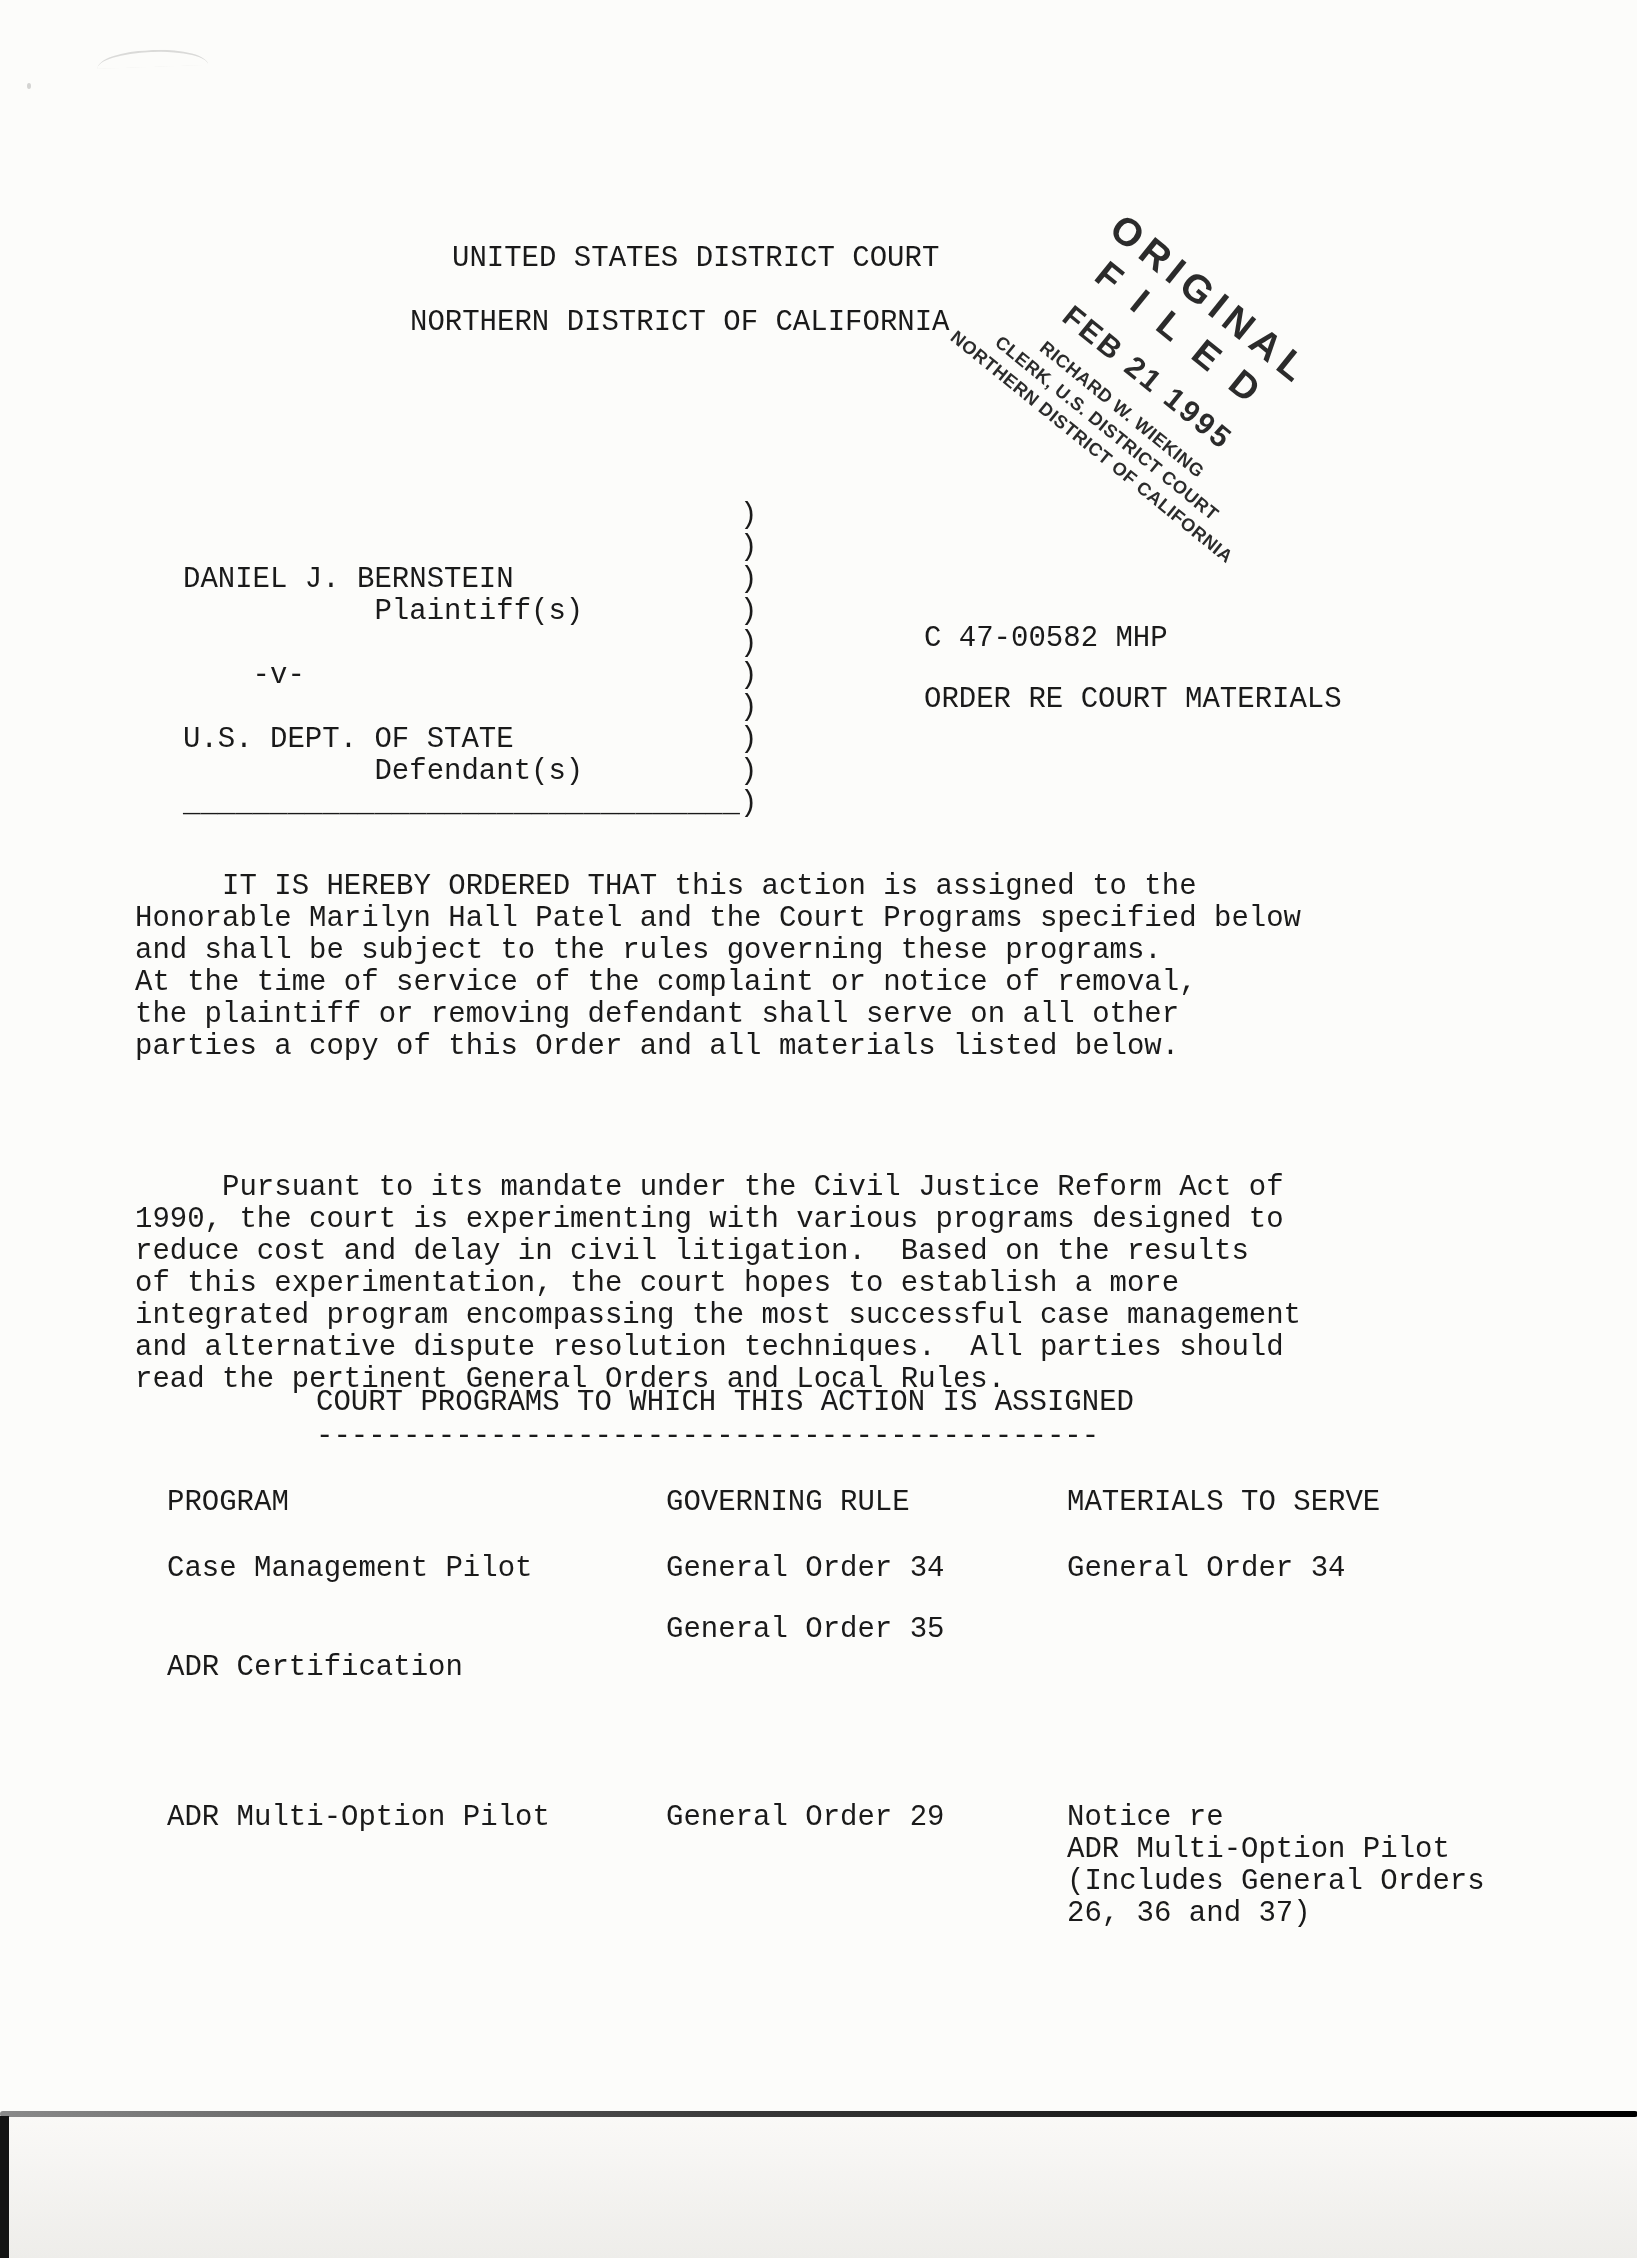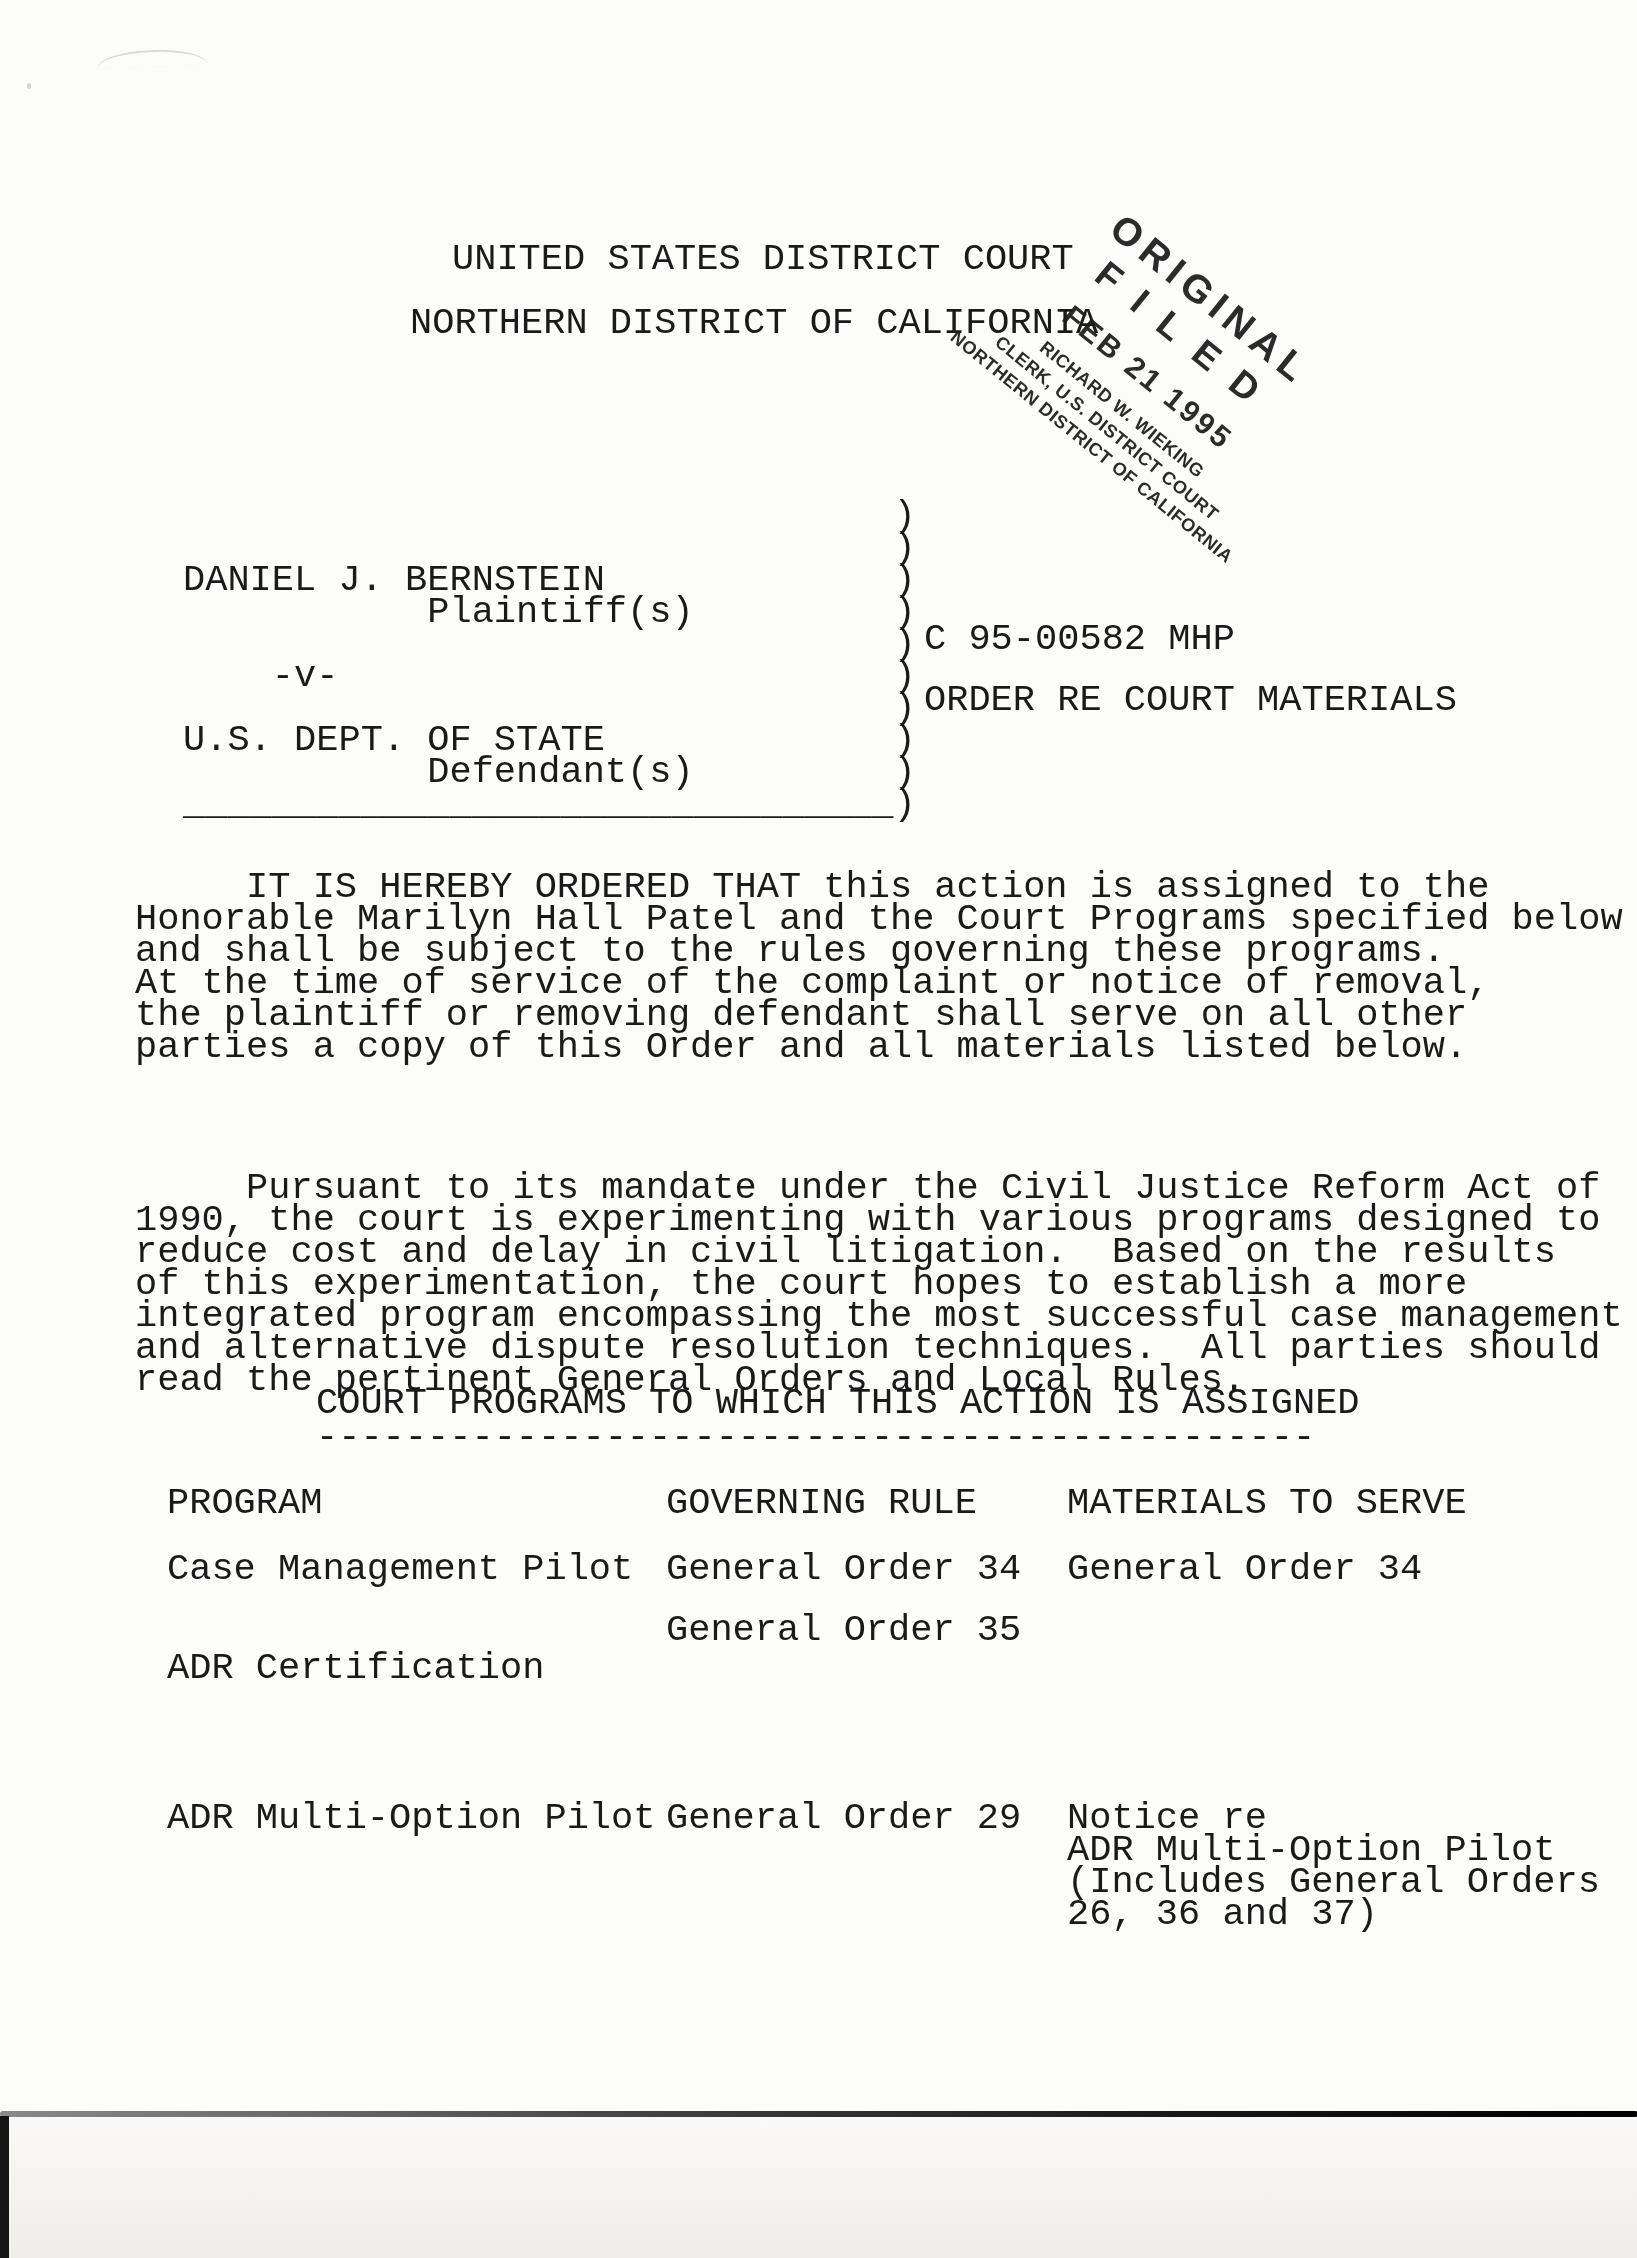--- a/index.html
+++ b/index.html
@@ -6,21 +6,21 @@
   .page {
     position:relative;
     width:1638px; height:2258px;
     background:#fcfcfa;
     overflow:hidden;
     font-family:"Liberation Mono", monospace;
     color:#1a1a1a;
   }
   .abs { position:absolute; }
   .mono {
-    font-size:37px;
+    font-size:29px;
     line-height:32px;
     white-space:pre;
     margin:0;
     font-family:"Liberation Mono", monospace;
   }
   
   .stamp {
     position:absolute;
     left:1044px; top:138px; width:463px;
     transform:rotate(39deg);
@@ -85,21 +85,21 @@
                                 )
 DANIEL J. BERNSTEIN             )
            Plaintiff(s)         )
                                 )
     -v-                         )
                                 )
 U.S. DEPT. OF STATE             )
            Defendant(s)         )
 ________________________________)</pre>
 
-  <div class="abs mono" style="left:924px; top:623px;">C 95-00582 MHP</div>
+  <div class="abs mono" style="left:924px; top:623px;">C 47-00582 MHP</div>
   <div class="abs mono" style="left:924px; top:684px;">ORDER RE COURT MATERIALS</div>
 
   <pre class="abs mono" style="left:135px; top:871px;">     IT IS HEREBY ORDERED THAT this action is assigned to the
 Honorable Marilyn Hall Patel and the Court Programs specified below
 and shall be subject to the rules governing these programs.
 At the time of service of the complaint or notice of removal,
 the plaintiff or removing defendant shall serve on all other
 parties a copy of this Order and all materials listed below.</pre>
   <pre class="abs mono" style="left:135px; top:1172px;">     Pursuant to its mandate under the Civil Justice Reform Act of
 1990, the court is experimenting with various programs designed to

